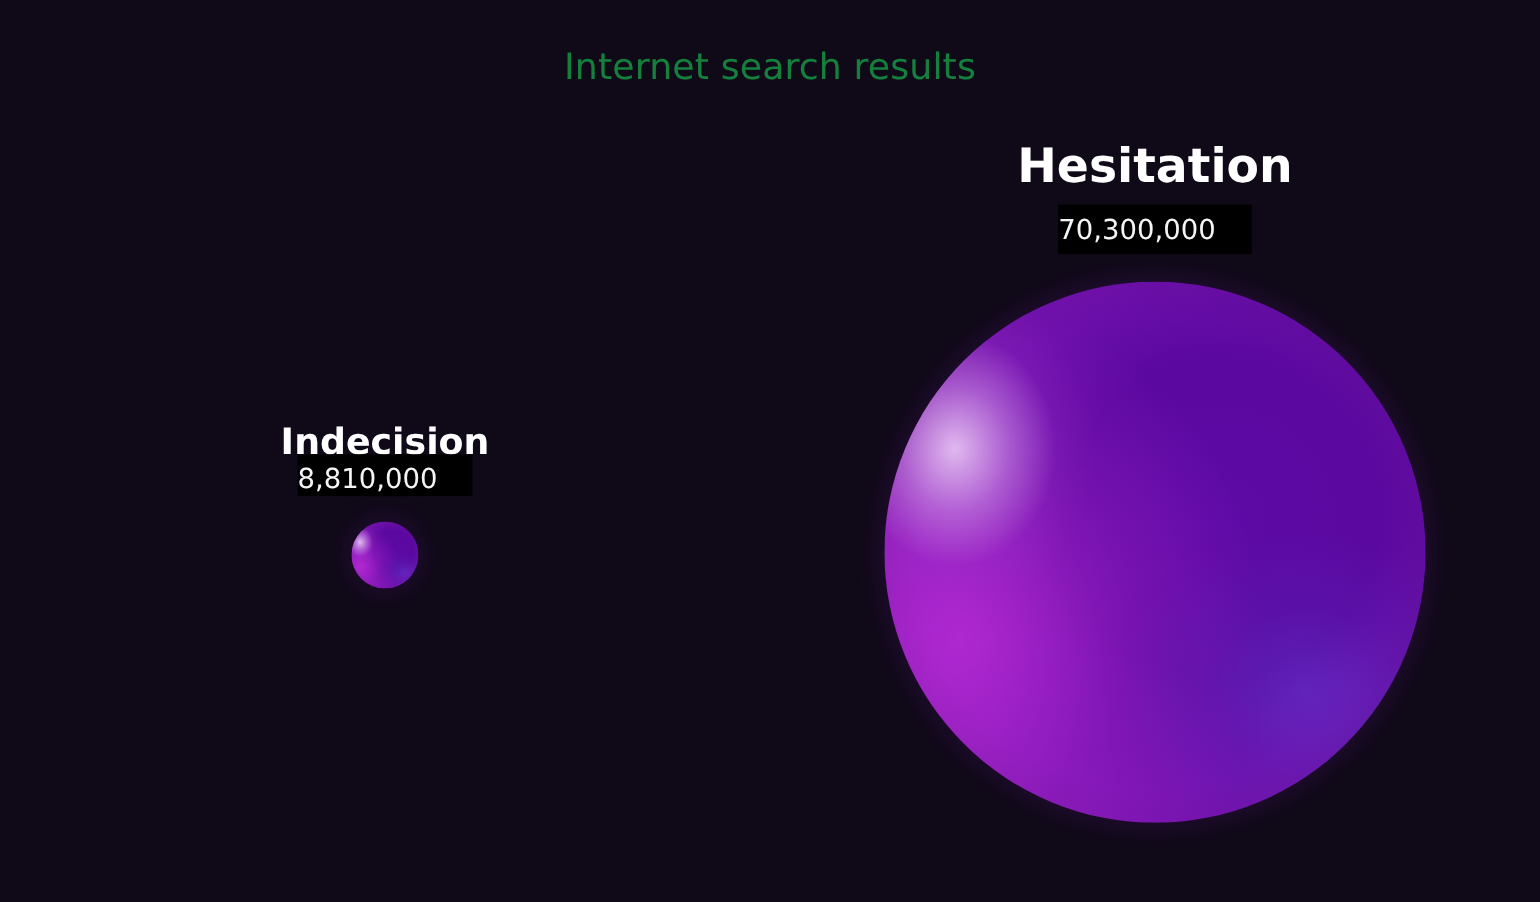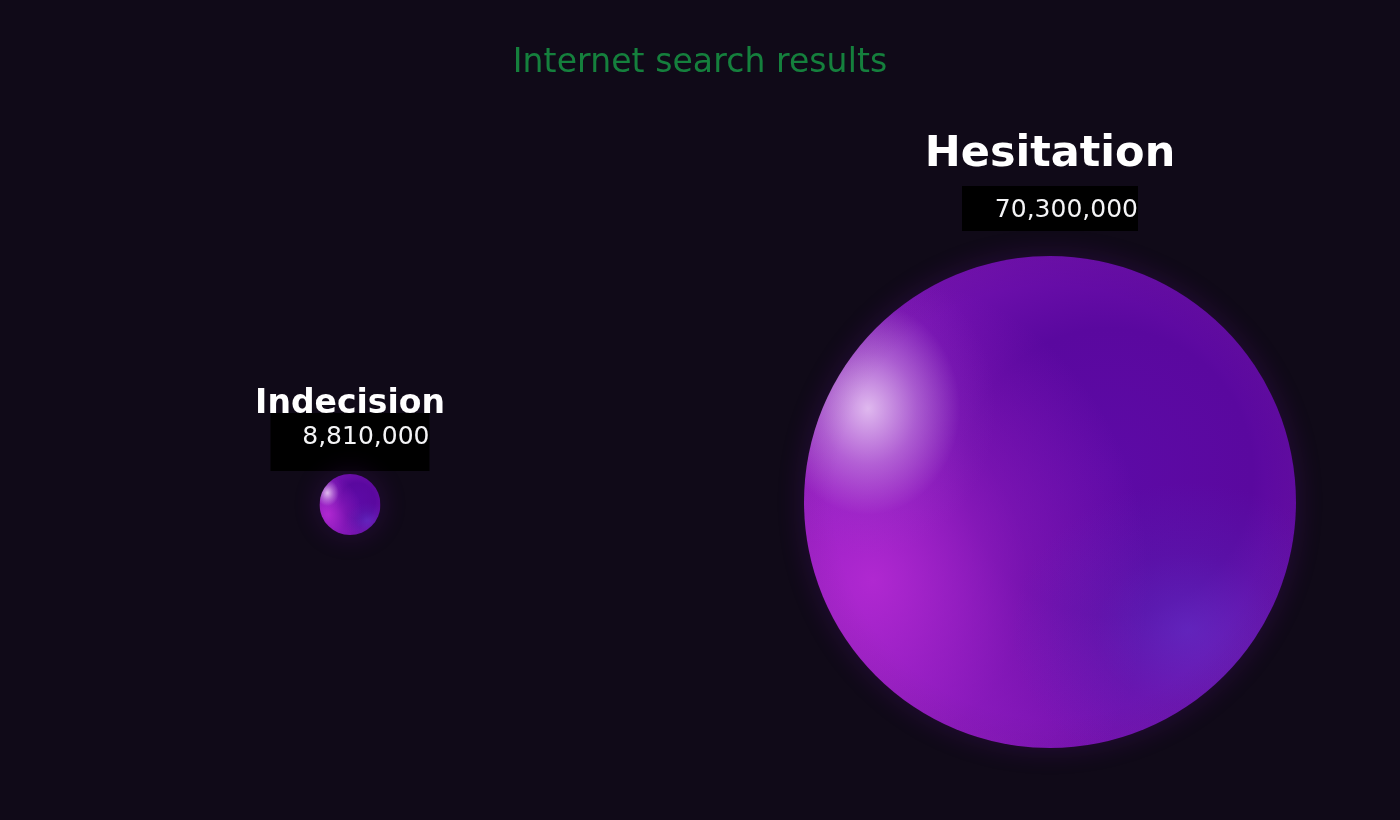--- a/index.html
+++ b/index.html
@@ -44,21 +44,21 @@
     color: #ffffff;
     font-weight: bold;
     white-space: nowrap;
     line-height: 1.1;
     transform: translateX(-50%);
   }
   .bubble-value {
     position: absolute;
     background: #000000;
     color: #f4f4f6;
-    text-align: right;
+    text-align: left;
     white-space: nowrap;
     transform: translateX(-50%);
     font-weight: 400;
   }
 
   
   .sphere {
     position: absolute;
     border-radius: 50%;
     transform: translateX(-50%);
@@ -116,21 +116,21 @@
 </style>
 </head>
 <body>
 
 <div class="stage">
 
   <div class="chart-title">Internet search results</div>
 
   <div class="bubble-group">
     <div class="bubble-label" style="left:350px; top:355px; font-size:33px;margin-top:29px;">Indecision</div>
-    <div class="bubble-value" style="left:350px; top:413px; width:159px; height:58px; line-height:45px; font-size:25px;">8,810,000</div>
+    <div class="bubble-value" style="left:350px; top:413px; width:159px; height:38px; line-height:45px; font-size:25px;">8,810,000</div>
     <div class="sphere" style="left:350px; top:474px; width:61px; height:61px;"></div>
   </div>
 
   <div class="bubble-group">
     <div class="bubble-label" style="left:1050px; top:128px; font-size:43px;">Hesitation</div>
     <div class="bubble-value" style="left:1050px; top:186px; width:176px; height:45px; line-height:45px; font-size:25px;">70,300,000</div>
     <div class="sphere" style="left:1050px; top:256px; width:492px; height:492px;"></div>
   </div>
 
 

